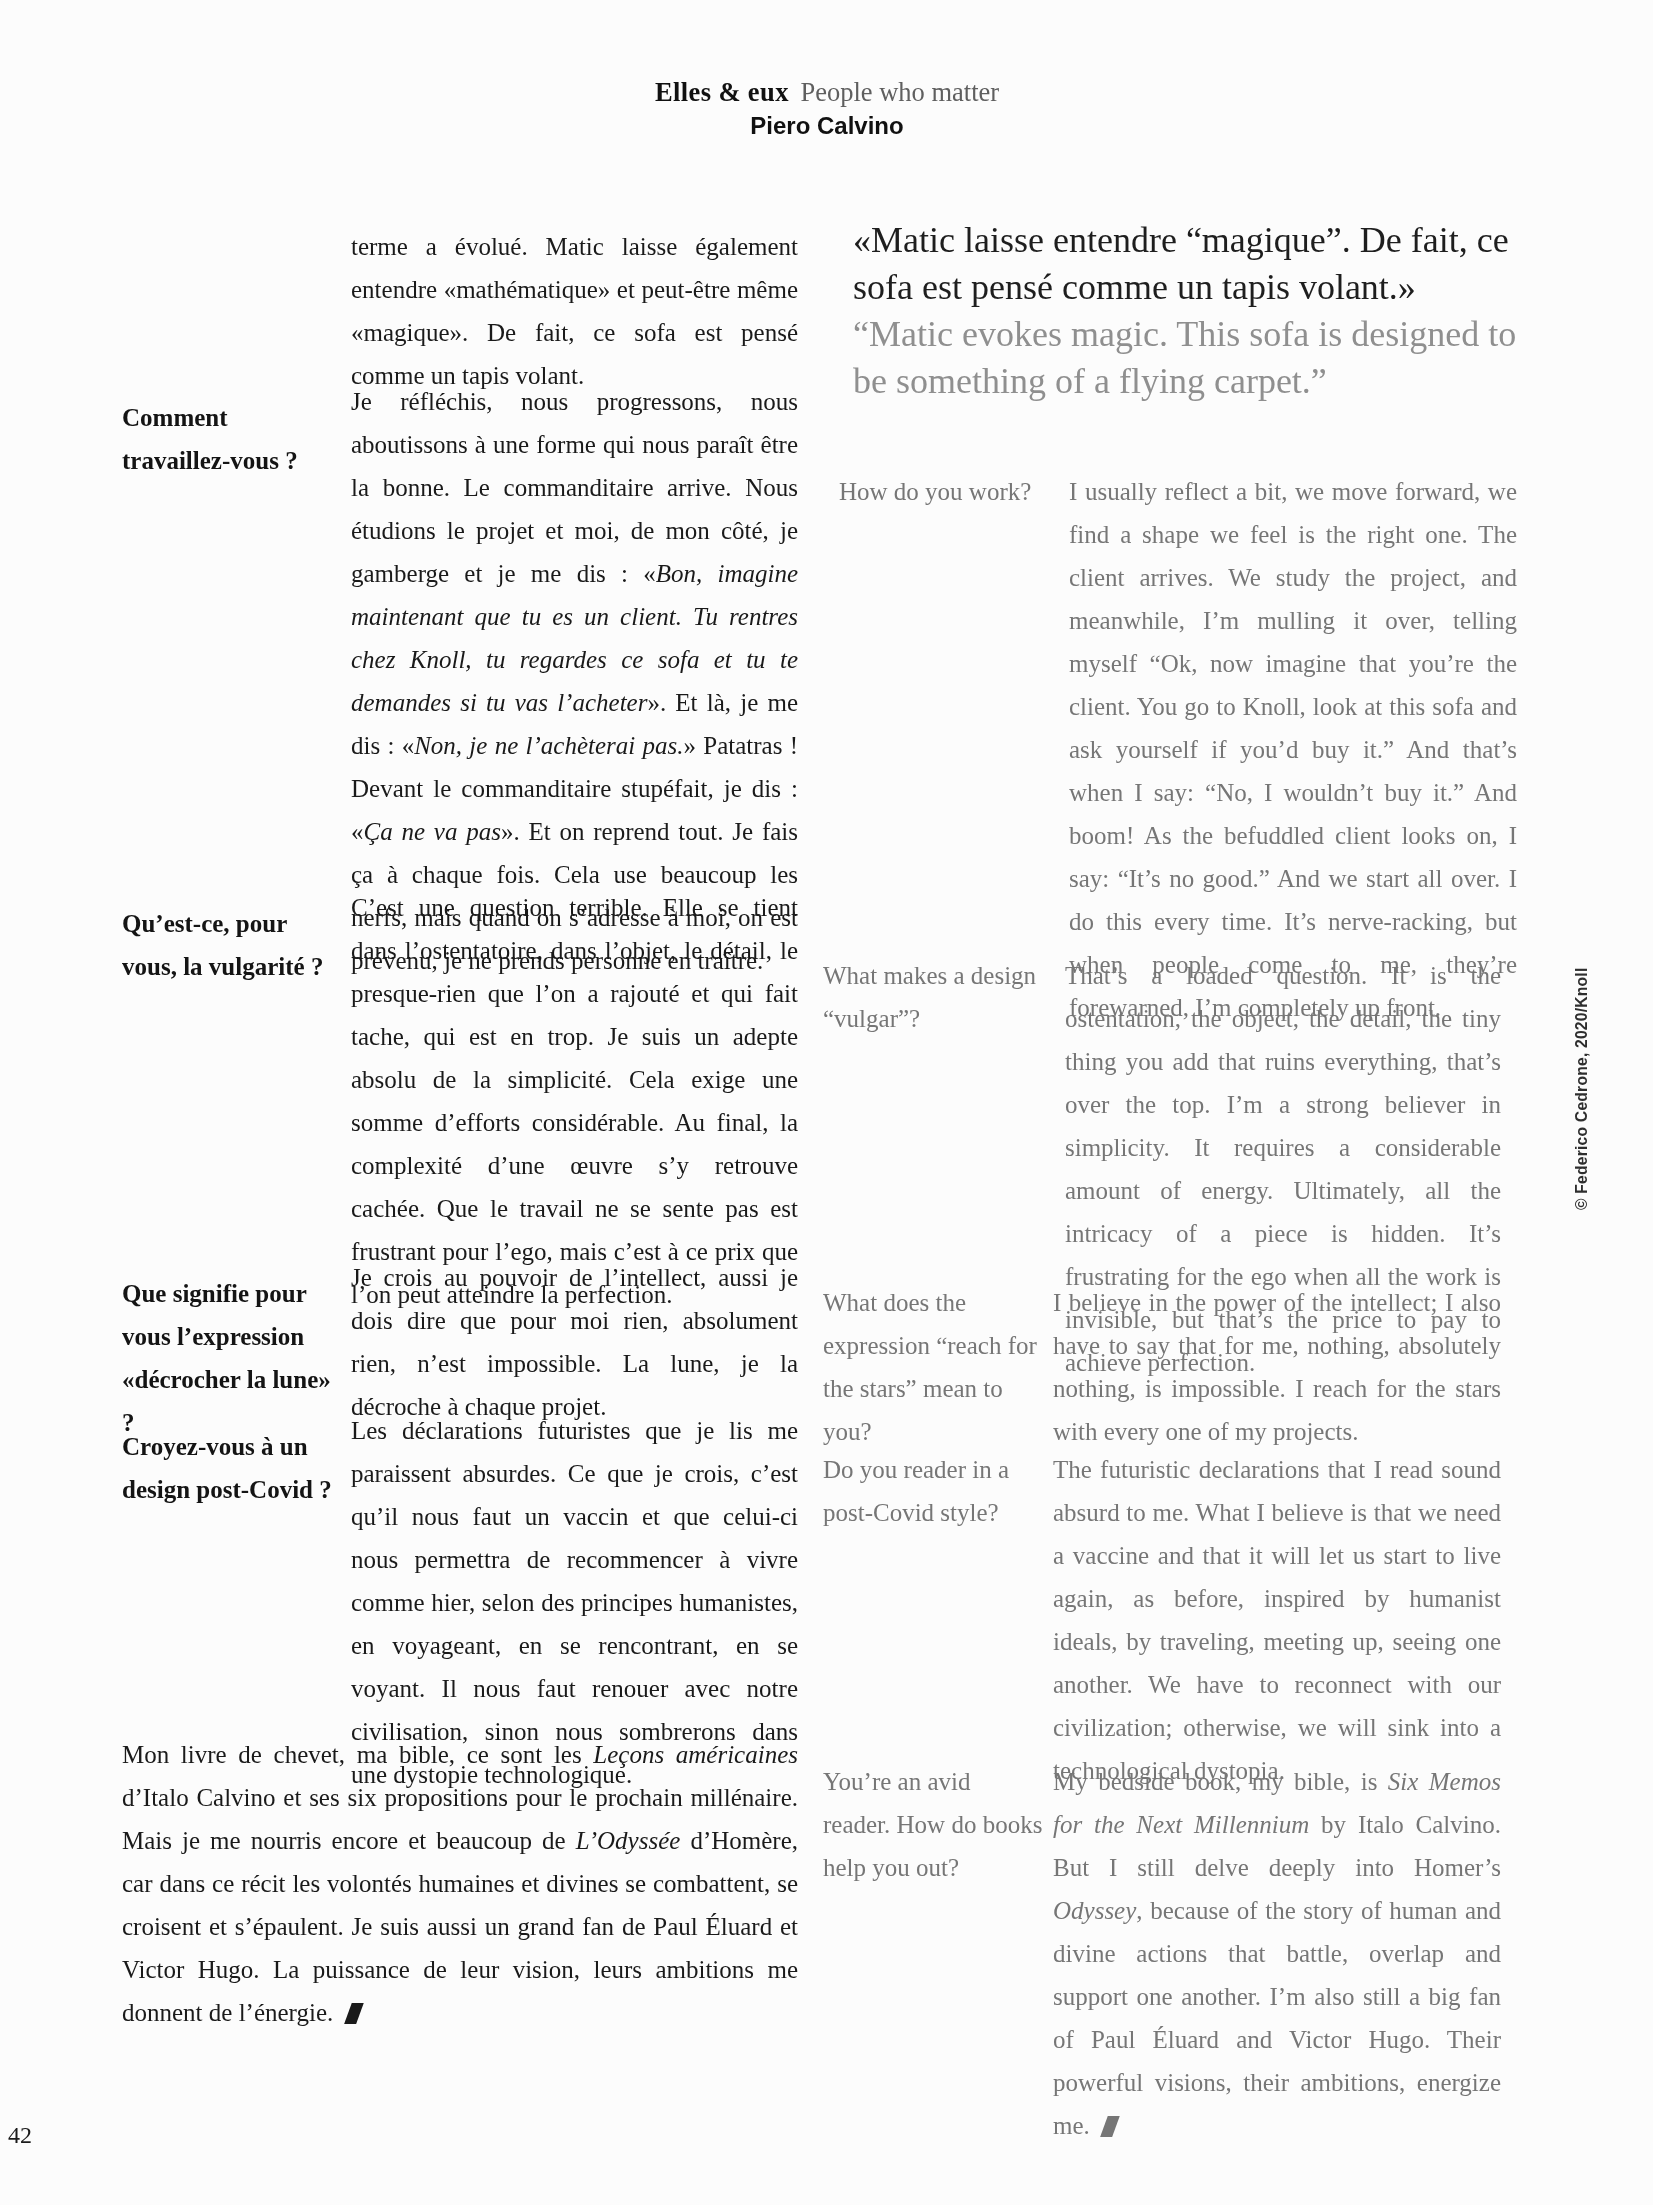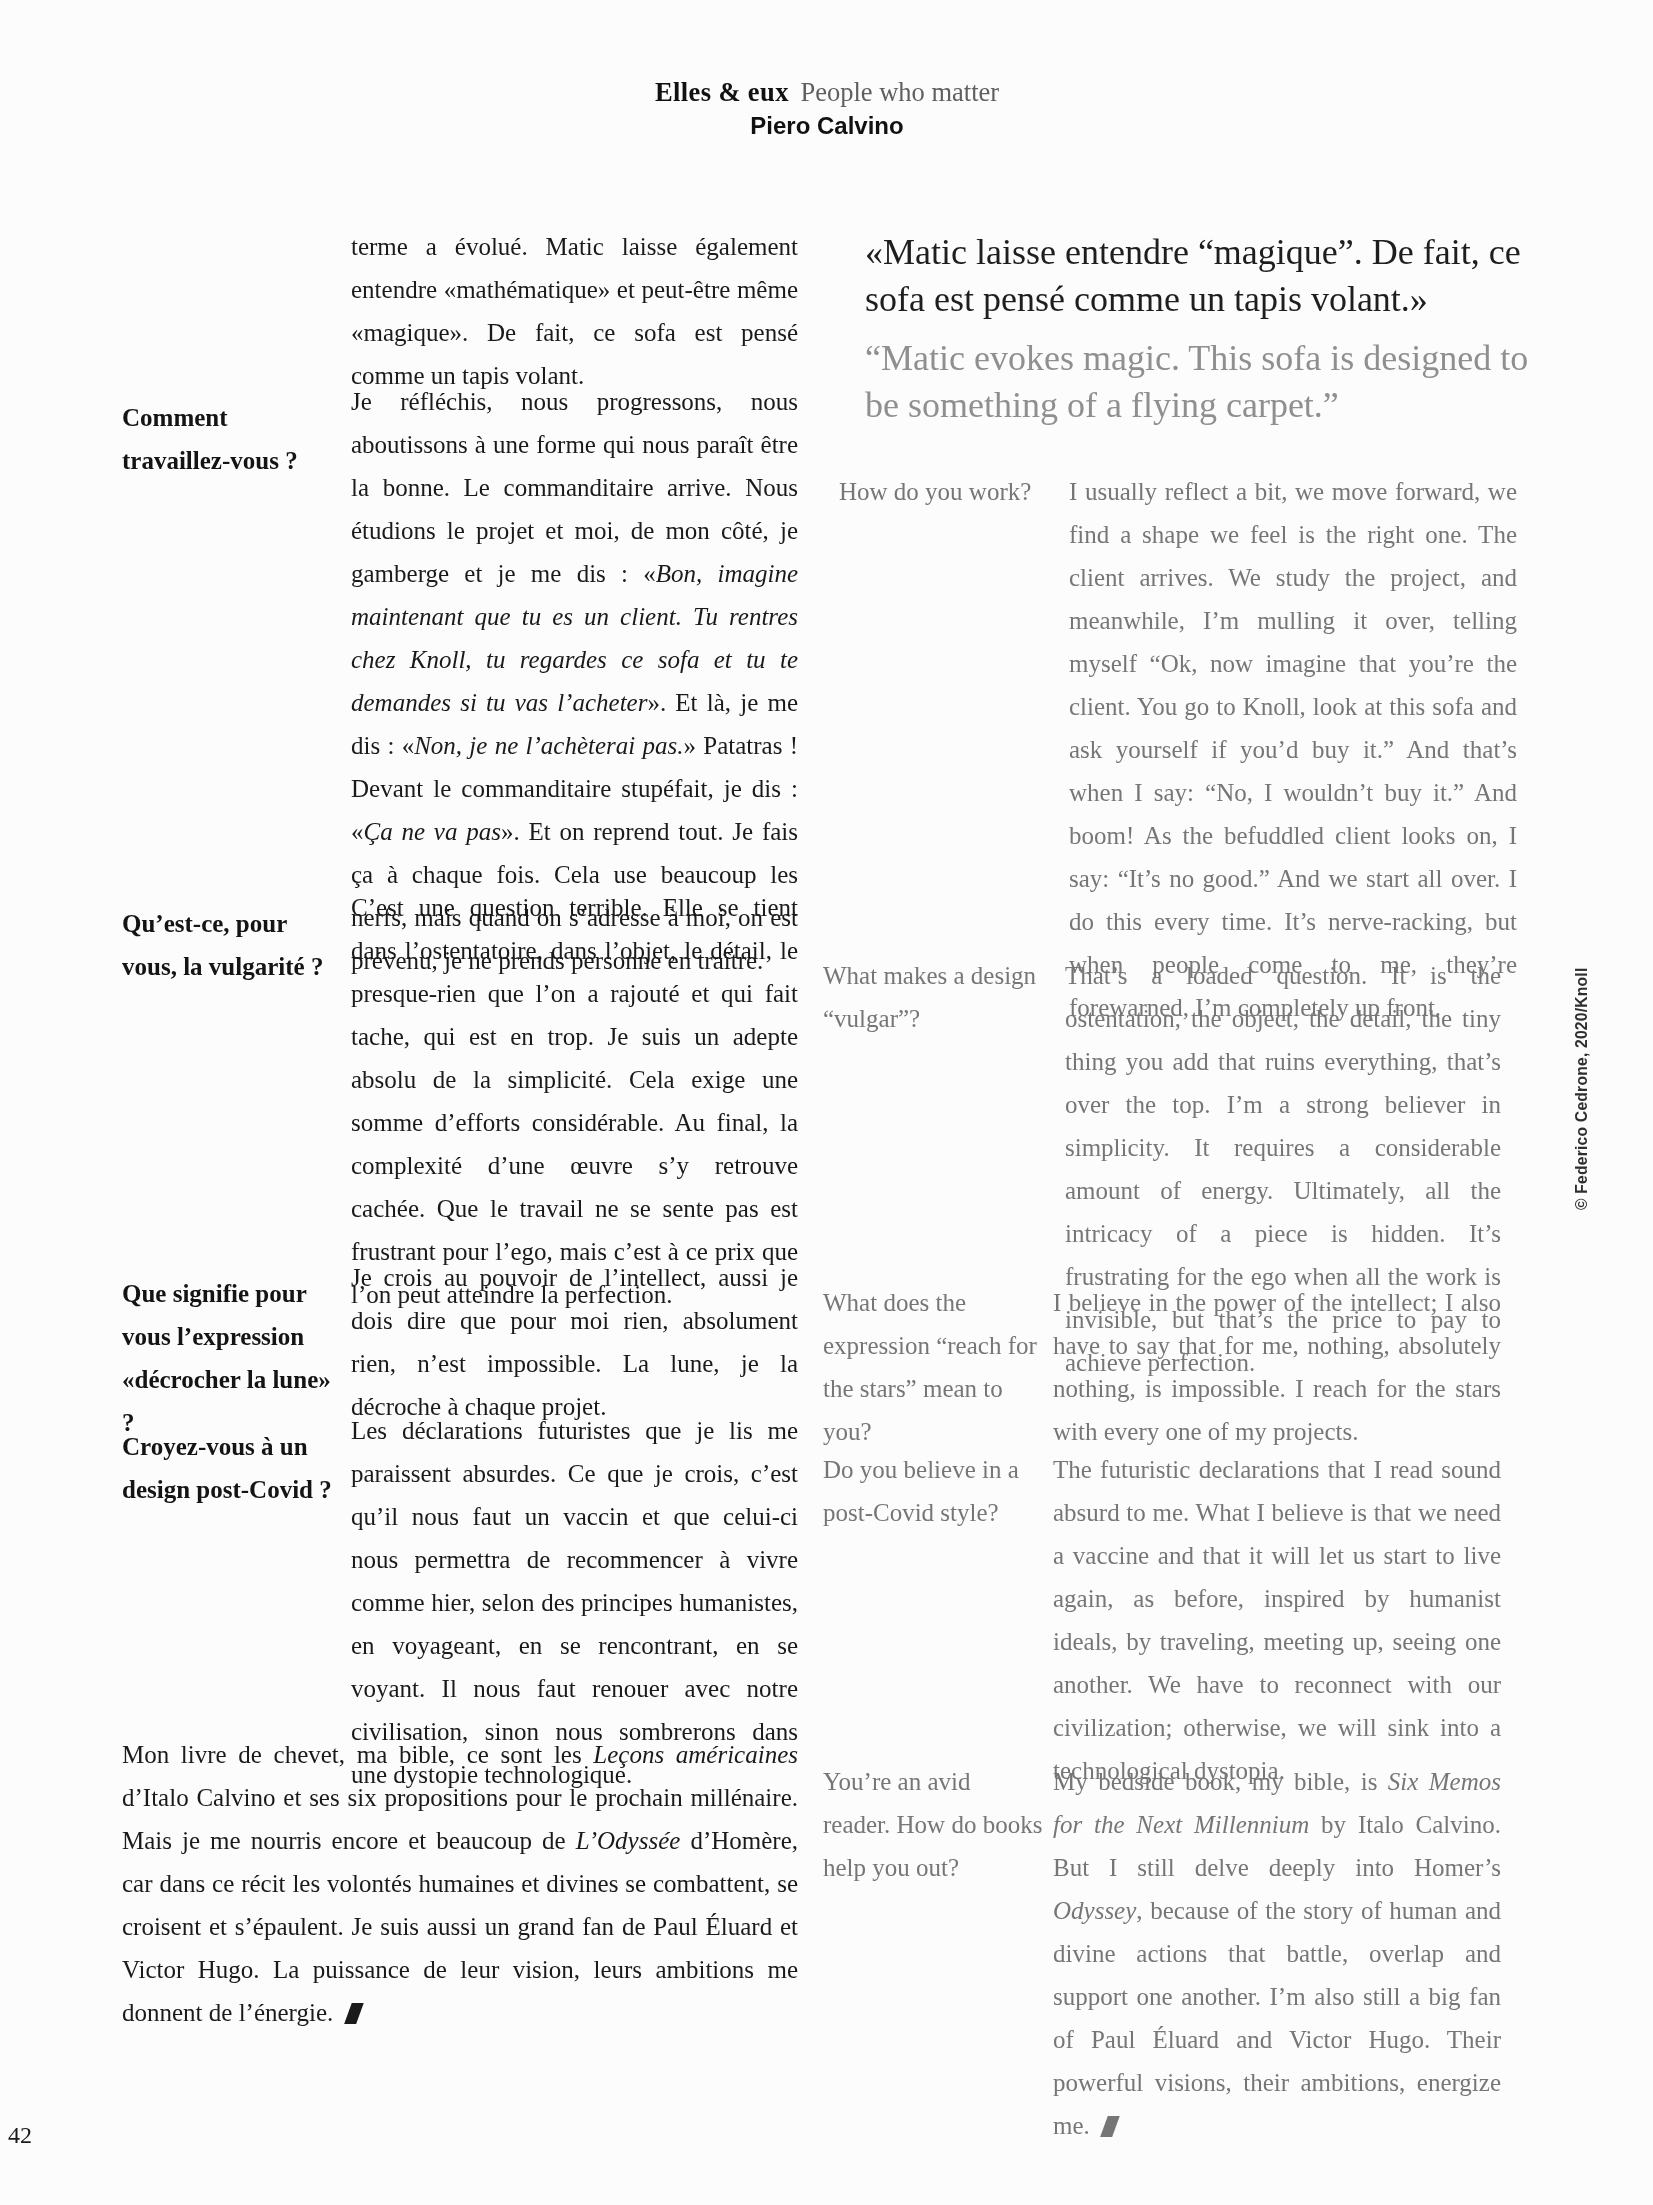--- a/index.html
+++ b/index.html
@@ -9,21 +9,21 @@
   
   .mast{position:absolute;top:69px;left:0;width:100%;text-align:center;}
   .mast-line1{font-size:26.5px;line-height:30px;margin-top:8px;}
   .mast-section{font-weight:bold;color:#111;letter-spacing:0.4px;}
   .mast-tagline{color:#5f5f5f;margin-left:11.6px;}
   .mast-name{margin-top:5px;font-family:"Liberation Sans","DejaVu Sans",sans-serif;
              font-weight:bold;font-size:24px;color:#111;}
 
   
   .pullquote{position:absolute;left:853px;top:217px;width:695px;}
-  .pullquote p{margin:12px;font-size:36px;line-height:47px;}
+  .pullquote p{margin:0;font-size:36px;line-height:47px;}
   .pq-fr{color:#1e1e1e;}
   .pq-en{color:#8f8f8f;}
 
   
   .row{position:absolute;display:flex;font-size:25px;line-height:43px;}
   .row .q{padding-right:10px;box-sizing:border-box;}
   .row .a{flex:1;text-align:justify;}
   .fr{left:122px;width:676px;}
   .fr .q{flex:0 0 229px;font-weight:bold;color:#141414;margin-top:16px;}
   .fr .a{color:#1a1a1a;}
@@ -113,21 +113,21 @@
     <div class="q">What makes a design “vulgar”?</div>
     <div class="a"><span>That’s a loaded question. It is the ostentation, the object, the detail, the tiny thing you add that ruins everything, that’s over the top. I’m a strong believer in simplicity. It requires a considerable amount of energy. Ultimately, all the intricacy of a piece is hidden. It’s frustrating for the ego when all the work is invisible, but that’s the price to pay to achieve perfection.</span></div>
   </section>
 
   <section class="row en r-en-3">
     <div class="q">What does the expression “reach for the stars” mean to you?</div>
     <div class="a"><span>I believe in the power of the intellect; I also have to say that for me, nothing, absolutely nothing, is impossible. I reach for the stars with every one of my projects.</span></div>
   </section>
 
   <section class="row en r-en-4">
-    <div class="q">Do you believe in a post-Covid style?</div>
+    <div class="q">Do you reader in a post-Covid style?</div>
     <div class="a"><span>The futuristic declarations that I read sound absurd to me. What I believe is that we need a vaccine and that it will let us start to live again, as before, inspired by humanist ideals, by traveling, meeting up, seeing one another. We have to reconnect with our civilization; otherwise, we will sink into a technological dystopia.</span></div>
   </section>
 
   <section class="row en r-en-5">
     <div class="q">You’re an avid reader. How do books help you out?</div>
     <div class="a"><span>My bedside book, my bible, is </span><i>Six Memos for the Next Millennium</i><span> by Italo Calvino. But I still delve deeply into Homer’s </span><i>Odyssey</i><span>, because of the story of human and divine actions that battle, overlap and support one another. I’m also still a big fan of Paul Éluard and Victor Hugo. Their powerful visions, their ambitions, energize me. </span><span class="endmark"></span></div>
   </section>
 
   <div class="credit">© Federico Cedrone, 2020/Knoll</div>
 

